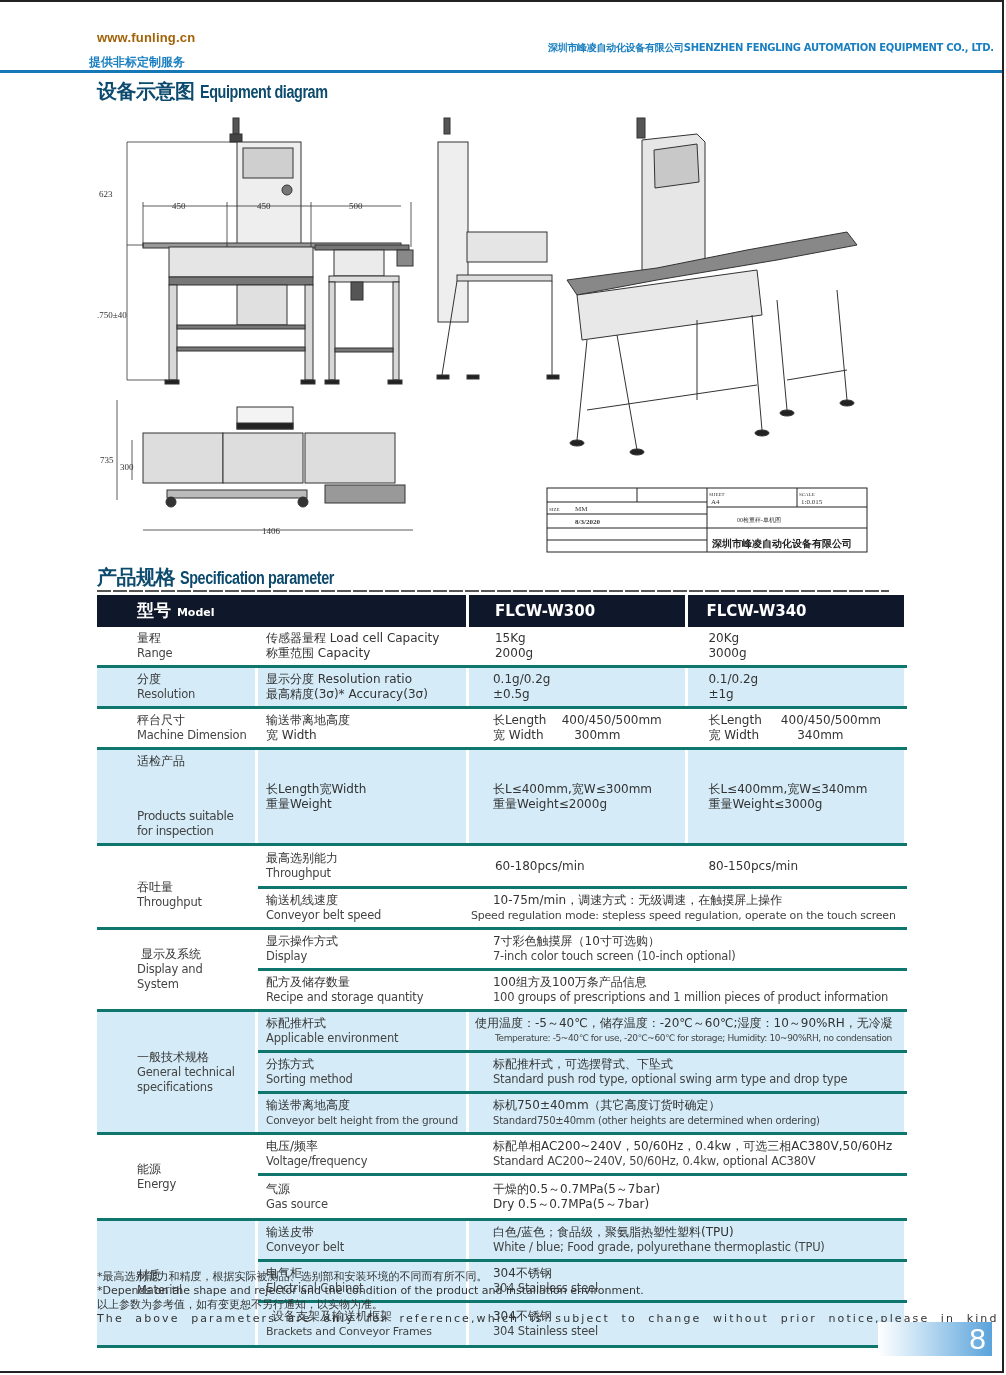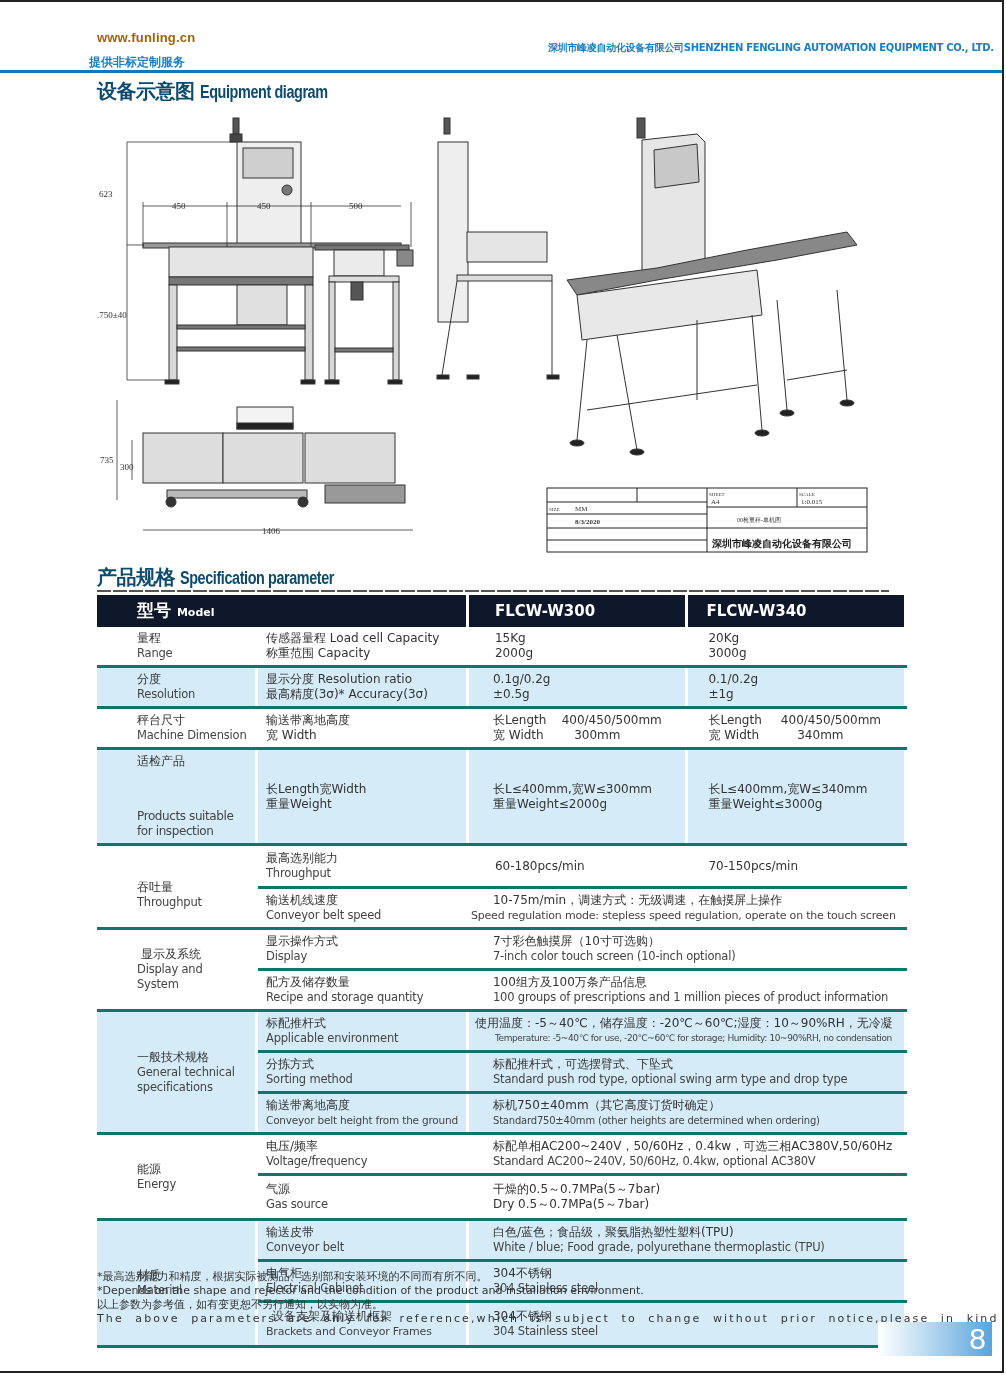--- a/index.html
+++ b/index.html
@@ -260,21 +260,21 @@
   <tr class="w">
     <td class="c1" rowspan="2" style="padding-top:20px;">
           <span class="zh">吞吐量</span>
           <span class="en2">Throughput</span>
         </td>
     <td class="c2" style="height:32px;">
           <span class="zh">最高选别能力</span>
           <span class="en2">Throughput</span>
         </td>
     <td class="c3" style="padding-left:26px;">60-180pcs/min</td>
-    <td class="c4" style="padding-left:20px;">70-150pcs/min</td>
+    <td class="c4" style="padding-left:20px;">80-150pcs/min</td>
   </tr>
   <tr class="w">
     <td class="c2">
           <span class="zh">输送机线速度</span>
           <span class="en2">Conveyor belt speed</span>
         </td>
     <td colspan="2" style="padding-left:2px;">
           <span class="zh" style="padding-left:22px;">10-75m/min，调速方式：无级调速，在触摸屏上操作</span>
           <span class="en2" style="font-size:11px;white-space:nowrap;">Speed regulation mode: stepless speed regulation, operate on the touch screen</span>
         </td>

